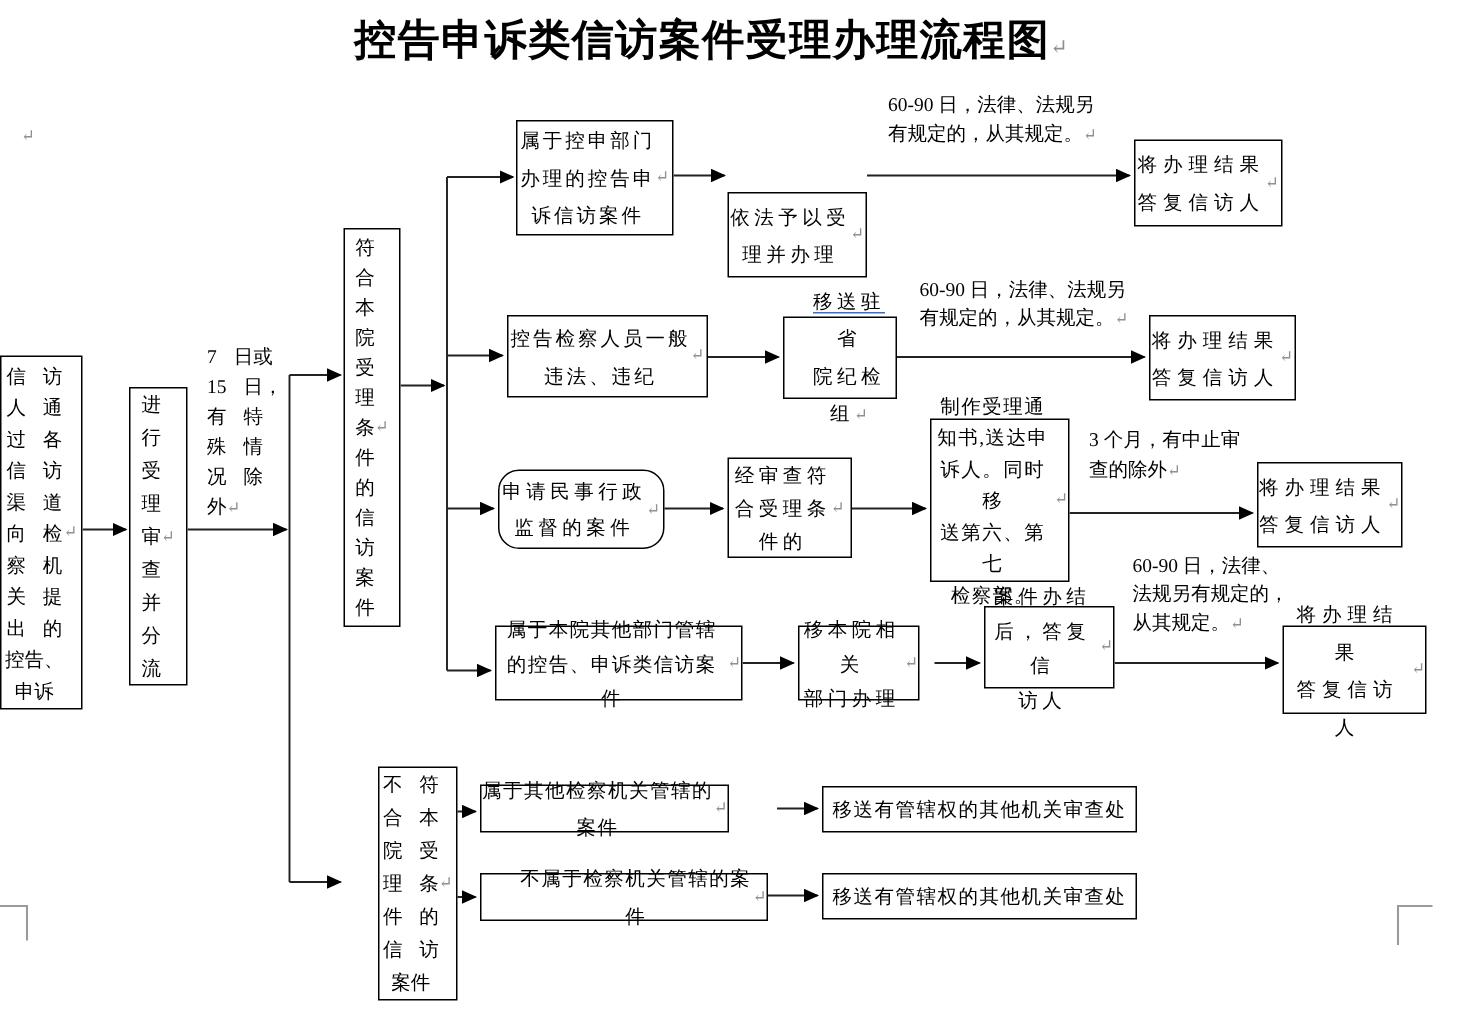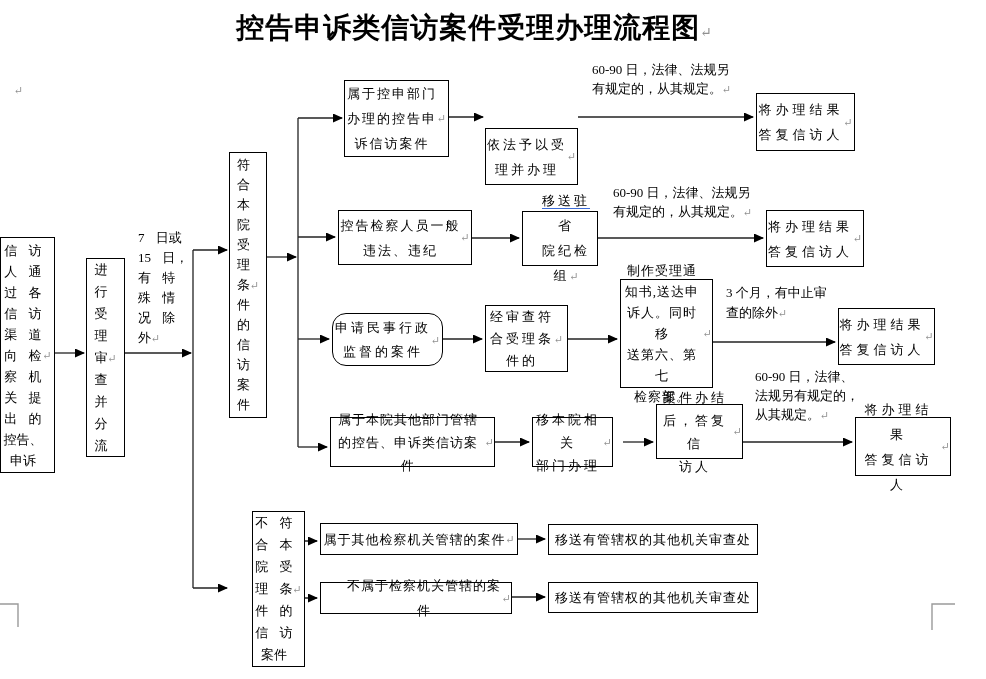--- a/index.html
+++ b/index.html
@@ -156,19 +156,19 @@
 部门办理<span class="pc">↵</span></div>
   <div class="node ls3 lh23" style="left:656px;top:404px;width:87px;height:55px;">案件办结
 后，答复信
 访人 <span class="pc">↵</span></div>
   <div class="txt" style="left:755px;top:367px;width:120px;">60-90 日，法律、
 法规另有规定的，
 从其规定。<span class="pc">↵</span></div>
   <div class="node ls4" style="left:855px;top:417px;width:96px;height:59px;">将办理结果
 答复信访人<span class="pc">↵</span></div>
 
-  <div class="node ls1" style="left:320px;top:523px;width:198px;height:32px;">属于其他检察机关管辖的案件<span class="pc">↵</span></div>
+  <div class="node ls1" style="left:320px;top:523px;width:166px;height:32px;">属于其他检察机关管辖的案件<span class="pc">↵</span></div>
   <div class="node ls1" style="left:548px;top:524px;width:210px;height:31px;">移送有管辖权的其他机关审查处</div>
 
   <div class="node ls1" style="left:320px;top:582px;width:192px;height:32px;padding-left:25px;">不属于检察机关管辖的案件<span class="pc">↵</span></div>
   <div class="node ls1" style="left:548px;top:582px;width:210px;height:31px;">移送有管辖权的其他机关审查处</div>
 
 </div>
 
 </body></html>

